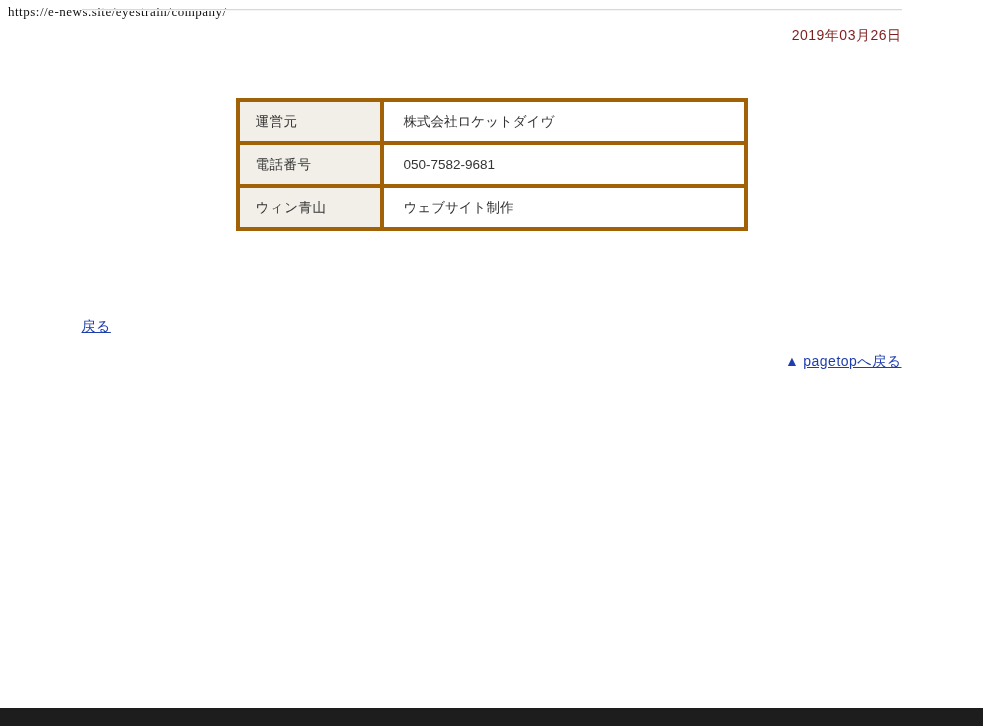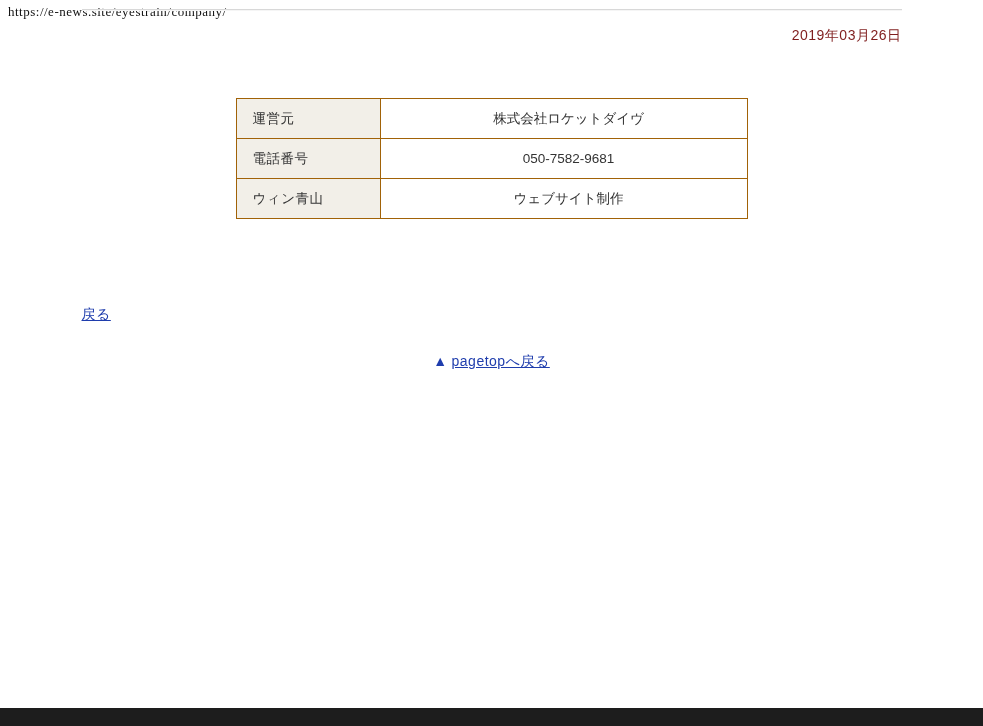--- a/index.html
+++ b/index.html
@@ -46,53 +46,52 @@
     letter-spacing: 0.5px;
   }
   table.company-table {
     border-collapse: collapse;
     width: 512px;
     margin: 53px auto 0 auto;
     table-layout: fixed;
   }
   table.company-table th,
   table.company-table td {
-    border: 1px solid #a16207;
+    border: 4px solid #a16207;
     font-size: 13.5px;
     color: #333333;
     font-weight: normal;
     text-align: left;
     vertical-align: middle;
   }
   table.company-table th {
     width: 144px;
     background: #f2efe8;
     padding: 9px 8px 9px 16px;
     letter-spacing: 0.5px;
   }
   table.company-table td {
     background: #ffffff;
     padding: 9px 10px 9px 20px;
     line-height: 21px;
-    text-align: center;
   }
   .cell-text { white-space: pre-line; }
   .back-link-wrap {
     margin-top: 86px;
   }
   a.link {
     color: #1f3dad;
     text-decoration: underline;
     font-size: 14px;
     letter-spacing: 0.5px;
     cursor: pointer;
   }
   .pagetop-wrap {
-    text-align: center;
-    margin-top: 28px;
+    text-align: right;
+    margin-top: 16px;
   }
   .pagetop-wrap .arrow { text-decoration: none; display: inline-block; margin-right: 4px; }
   .footer-bar {
     position: absolute;
     left: 0; bottom: 0;
     width: 983px; height: 18px;
     background: #1d1d1d;
   }
 </style>
 </head>

